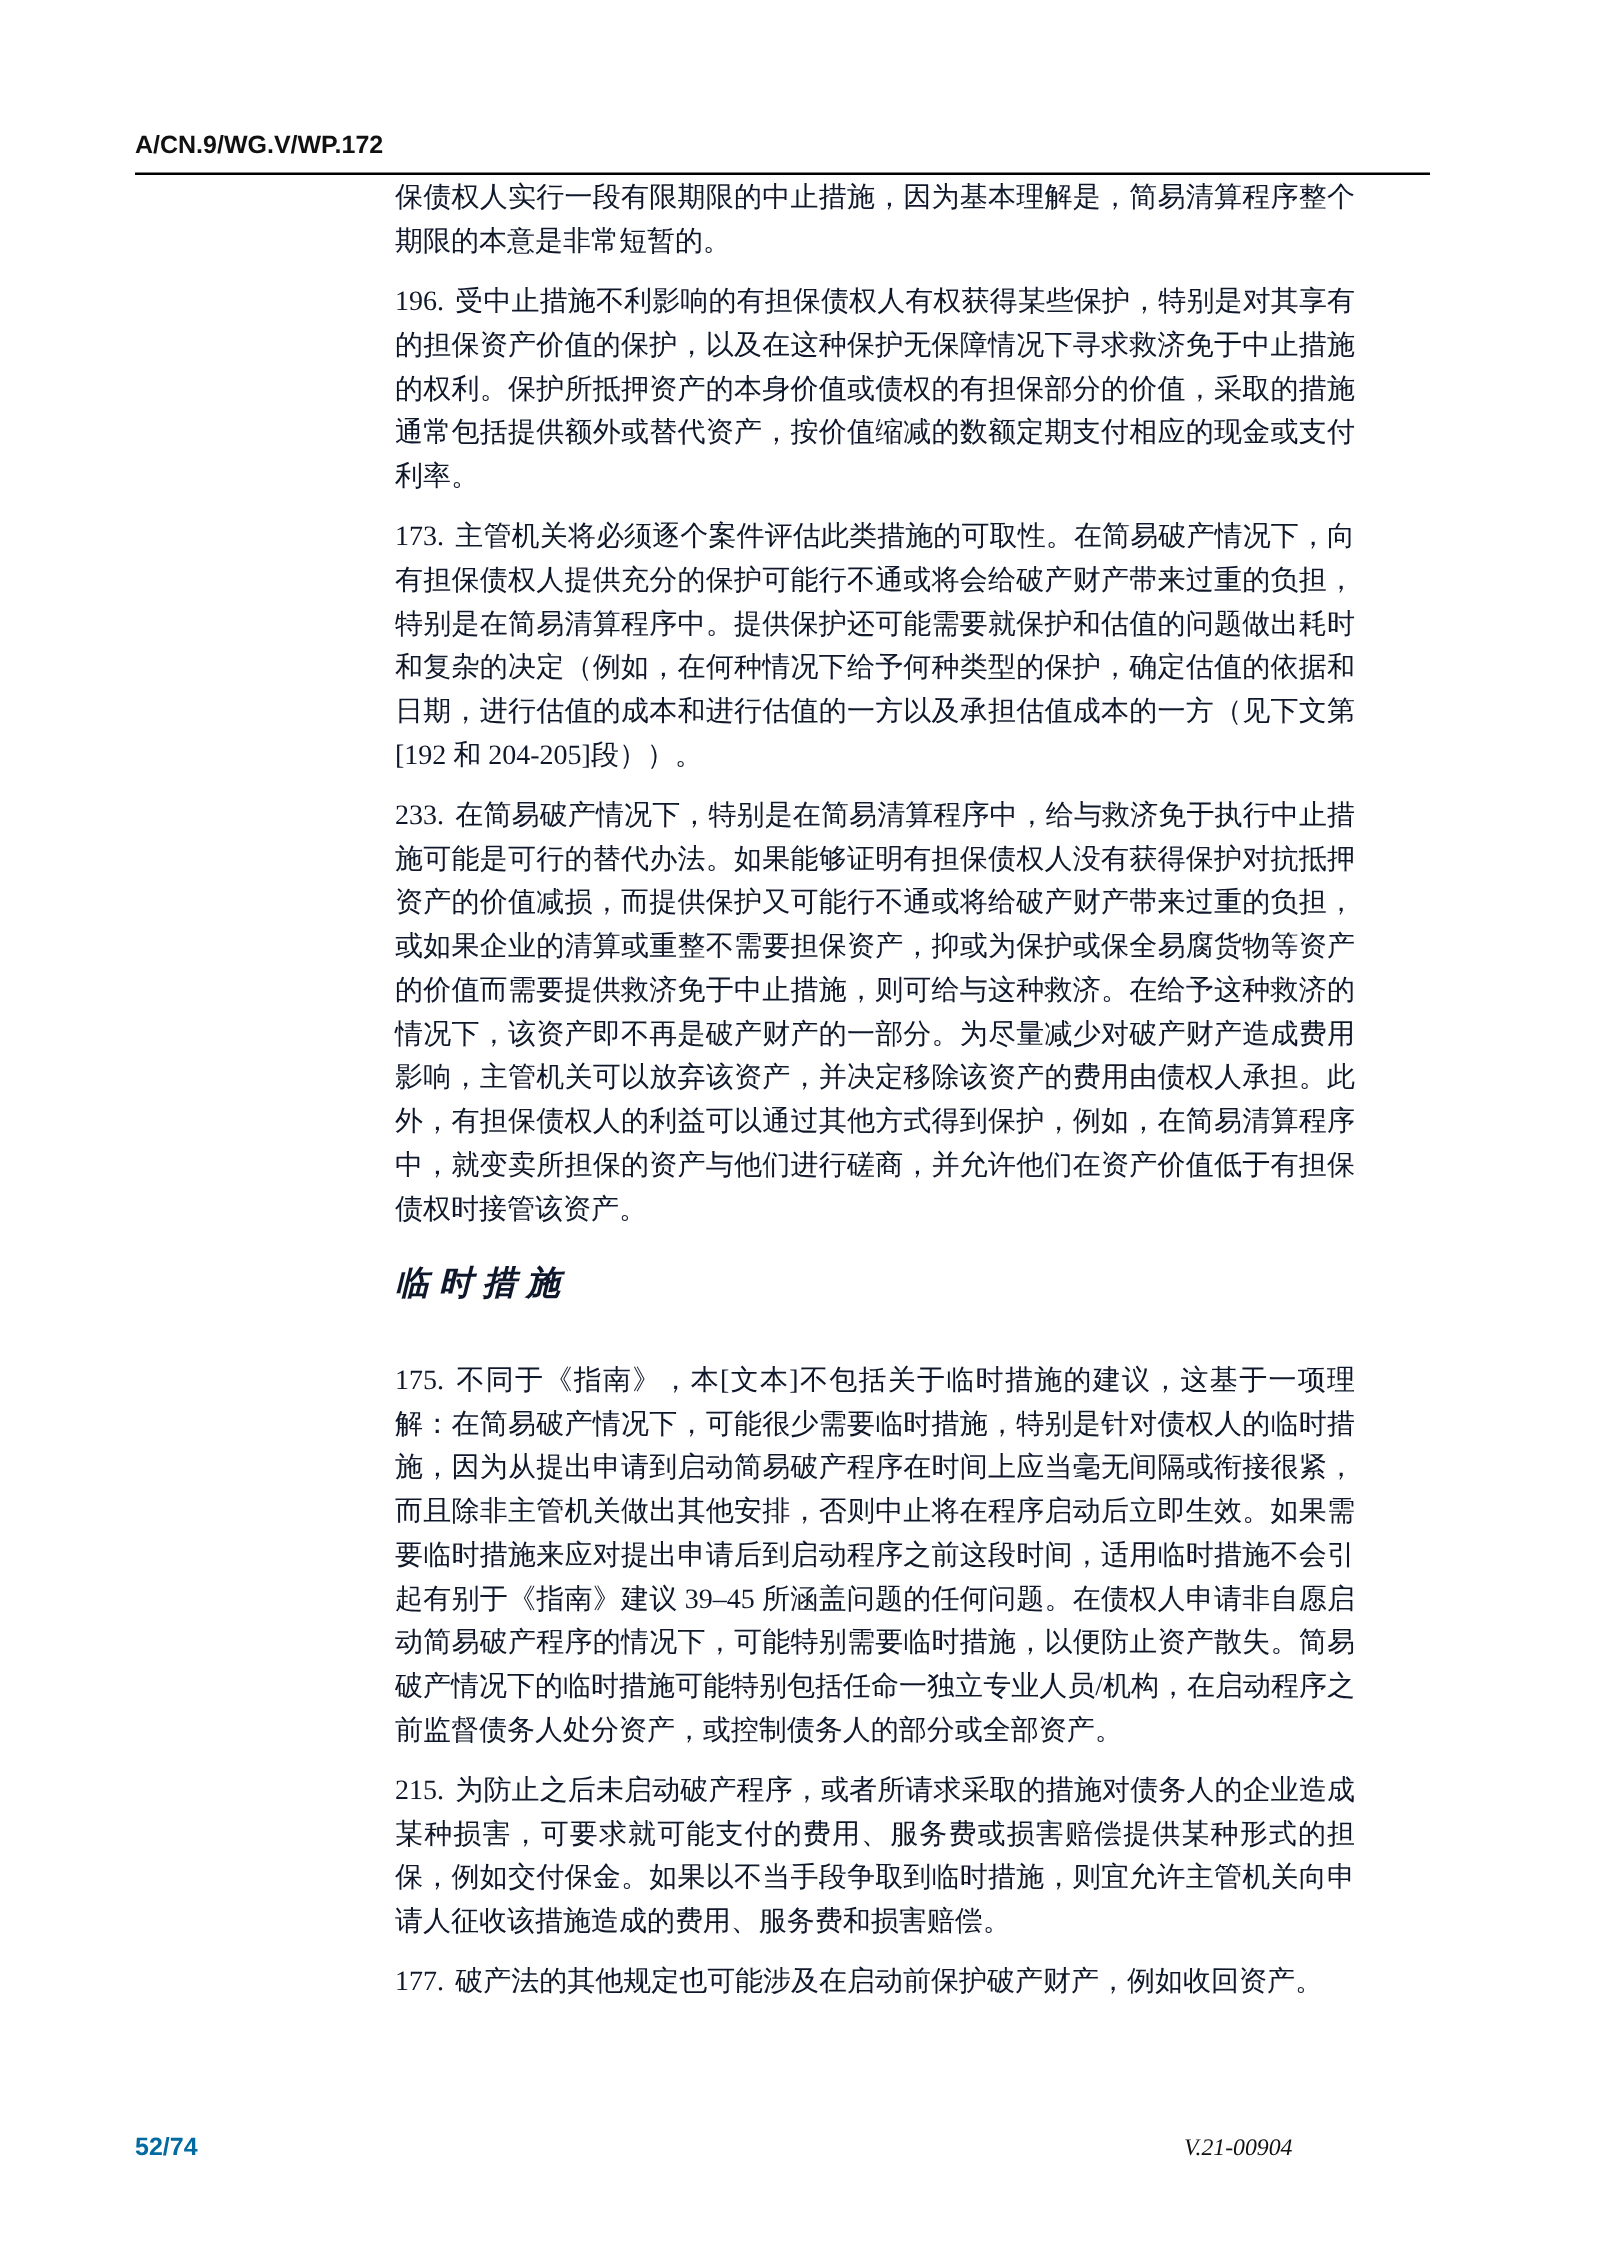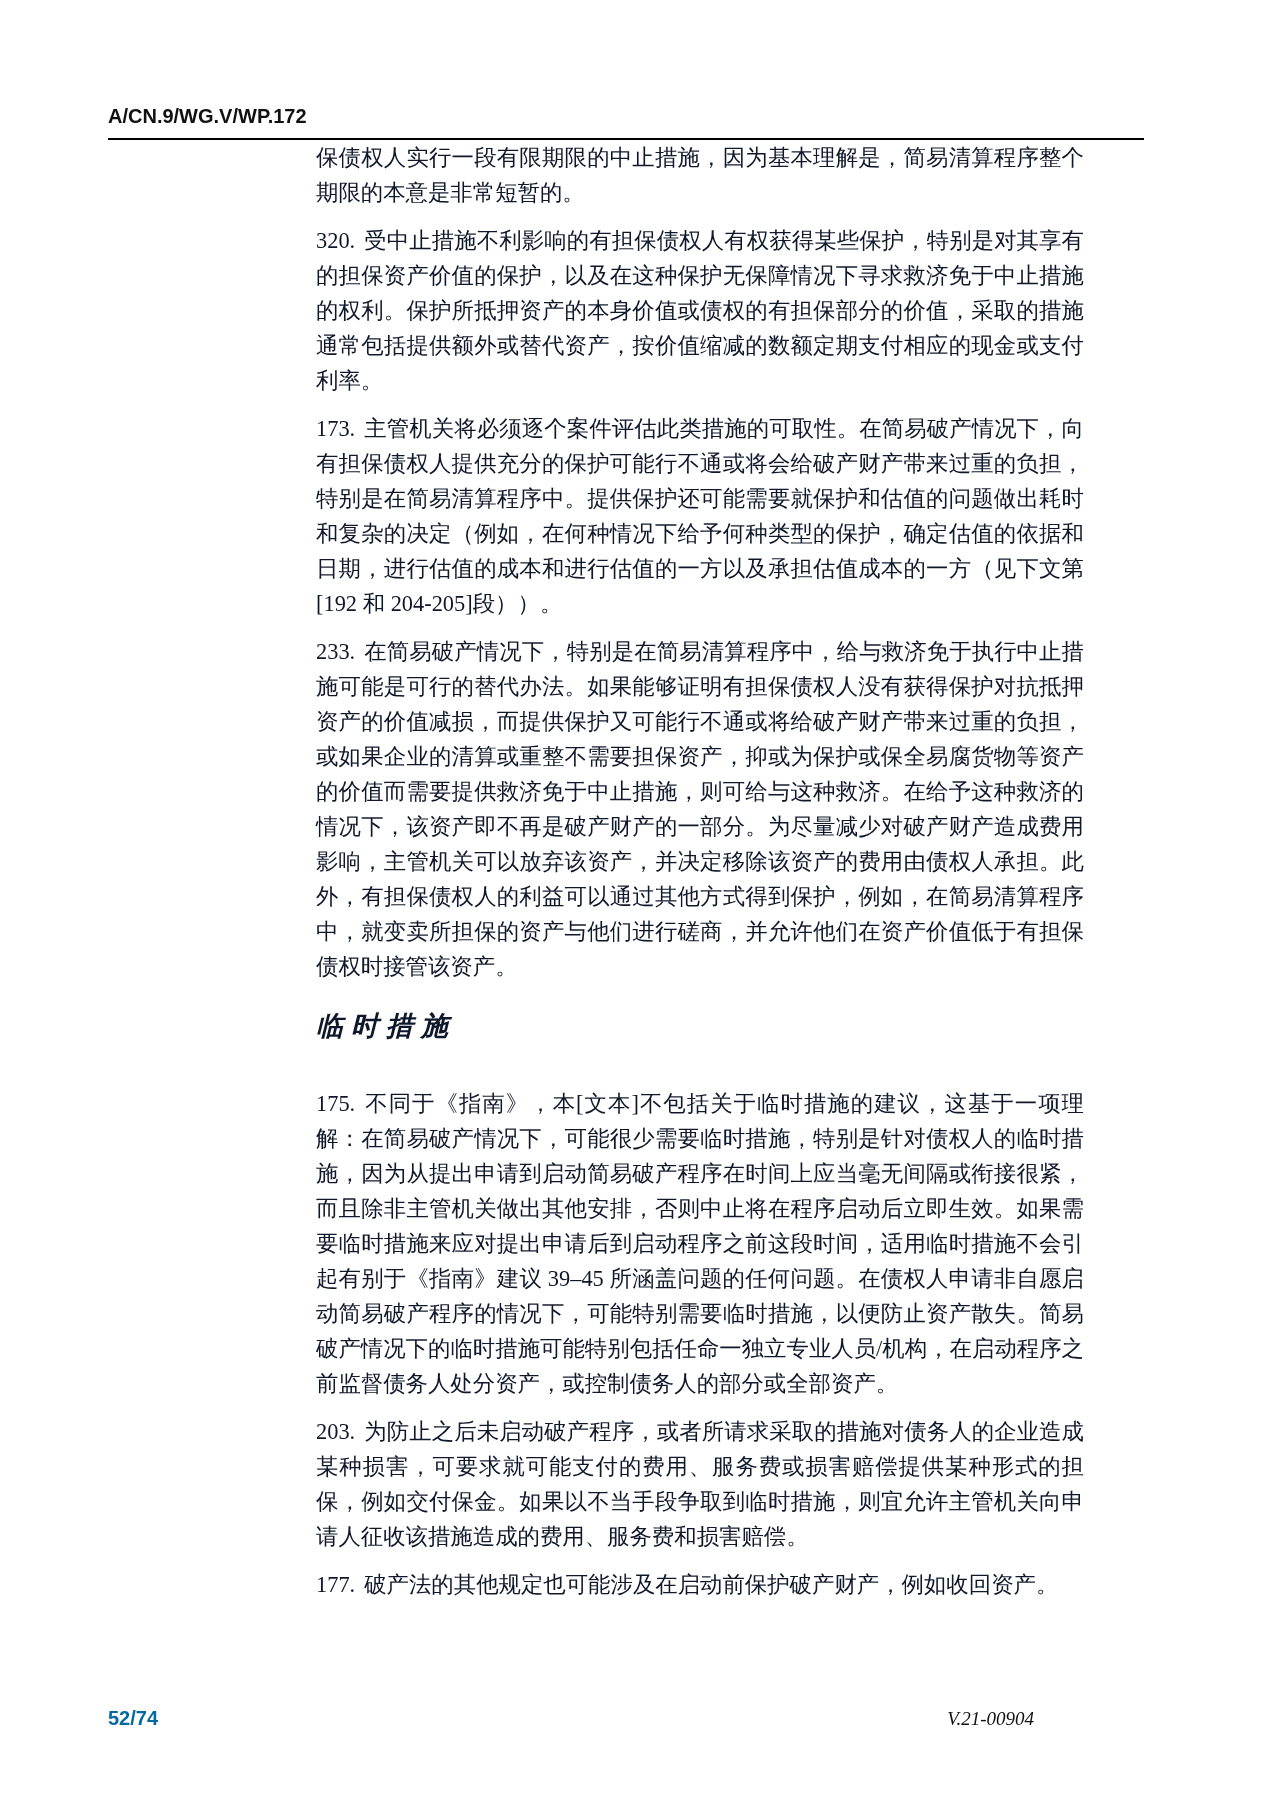--- a/index.html
+++ b/index.html
@@ -89,31 +89,31 @@
 <div class="page">
 
   <div class="doc-symbol">A/CN.9/WG.V/WP.172</div>
 
   <div class="header-rule"></div>
 
   <div class="body-col">
 
     <p class="para"><span class="pnum"></span><span>保债权人实行一段有限期限的中止措施，因为基本理解是，简易清算程序整个期限的本意是非常短暂的。</span></p>
 
-    <p class="para"><span class="pnum">320.</span><span>受中止措施不利影响的有担保债权人有权获得某些保护，特别是对其享有的担保资产价值的保护，以及在这种保护无保障情况下寻求救济免于中止措施的权利。保护所抵押资产的本身价值或债权的有担保部分的价值，采取的措施通常包括提供额外或替代资产，按价值缩减的数额定期支付相应的现金或支付利率。</span></p>
+    <p class="para"><span class="pnum">196.</span><span>受中止措施不利影响的有担保债权人有权获得某些保护，特别是对其享有的担保资产价值的保护，以及在这种保护无保障情况下寻求救济免于中止措施的权利。保护所抵押资产的本身价值或债权的有担保部分的价值，采取的措施通常包括提供额外或替代资产，按价值缩减的数额定期支付相应的现金或支付利率。</span></p>
 
     <p class="para"><span class="pnum">173.</span><span>主管机关将必须逐个案件评估此类措施的可取性。在简易破产情况下，向有担保债权人提供充分的保护可能行不通或将会给破产财产带来过重的负担，特别是在简易清算程序中。提供保护还可能需要就保护和估值的问题做出耗时和复杂的决定（例如，在何种情况下给予何种类型的保护，确定估值的依据和日期，进行估值的成本和进行估值的一方以及承担估值成本的一方（见下文第[192 和 204-205]段））。</span></p>
 
     <p class="para"><span class="pnum">233.</span><span>在简易破产情况下，特别是在简易清算程序中，给与救济免于执行中止措施可能是可行的替代办法。如果能够证明有担保债权人没有获得保护对抗抵押资产的价值减损，而提供保护又可能行不通或将给破产财产带来过重的负担，或如果企业的清算或重整不需要担保资产，抑或为保护或保全易腐货物等资产的价值而需要提供救济免于中止措施，则可给与这种救济。在给予这种救济的情况下，该资产即不再是破产财产的一部分。为尽量减少对破产财产造成费用影响，主管机关可以放弃该资产，并决定移除该资产的费用由债权人承担。此外，有担保债权人的利益可以通过其他方式得到保护，例如，在简易清算程序中，就变卖所担保的资产与他们进行磋商，并允许他们在资产价值低于有担保债权时接管该资产。</span></p>
 
     <h2 class="section-heading">临时措施</h2>
 
     <p class="para"><span class="pnum">175.</span><span>不同于《指南》，本[文本]不包括关于临时措施的建议，这基于一项理解：在简易破产情况下，可能很少需要临时措施，特别是针对债权人的临时措施，因为从提出申请到启动简易破产程序在时间上应当毫无间隔或衔接很紧，而且除非主管机关做出其他安排，否则中止将在程序启动后立即生效。如果需要临时措施来应对提出申请后到启动程序之前这段时间，适用临时措施不会引起有别于《指南》建议 39–45 所涵盖问题的任何问题。在债权人申请非自愿启动简易破产程序的情况下，可能特别需要临时措施，以便防止资产散失。简易破产情况下的临时措施可能特别包括任命一独立专业人员/机构，在启动程序之前监督债务人处分资产，或控制债务人的部分或全部资产。</span></p>
 
-    <p class="para"><span class="pnum">203.</span><span>为防止之后未启动破产程序，或者所请求采取的措施对债务人的企业造成某种损害，可要求就可能支付的费用、服务费或损害赔偿提供某种形式的担保，例如交付保金。如果以不当手段争取到临时措施，则宜允许主管机关向申请人征收该措施造成的费用、服务费和损害赔偿。</span></p>
+    <p class="para"><span class="pnum">215.</span><span>为防止之后未启动破产程序，或者所请求采取的措施对债务人的企业造成某种损害，可要求就可能支付的费用、服务费或损害赔偿提供某种形式的担保，例如交付保金。如果以不当手段争取到临时措施，则宜允许主管机关向申请人征收该措施造成的费用、服务费和损害赔偿。</span></p>
 
     <p class="para"><span class="pnum">177.</span><span>破产法的其他规定也可能涉及在启动前保护破产财产，例如收回资产。</span></p>
 
   </div>
 
   <div class="footer-page">52/74</div>
 
   <div class="footer-docnum">V.21-00904</div>
 
 </div>

